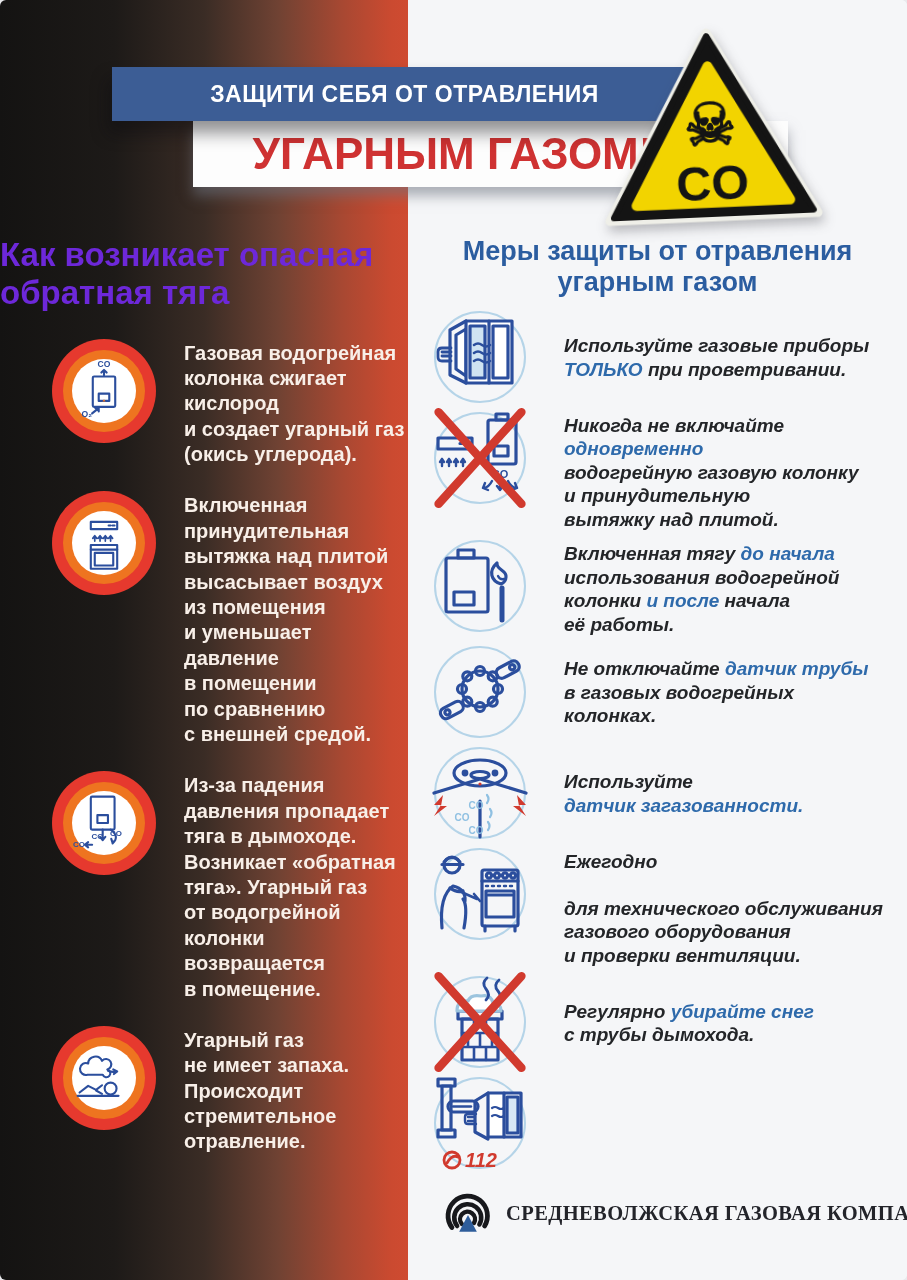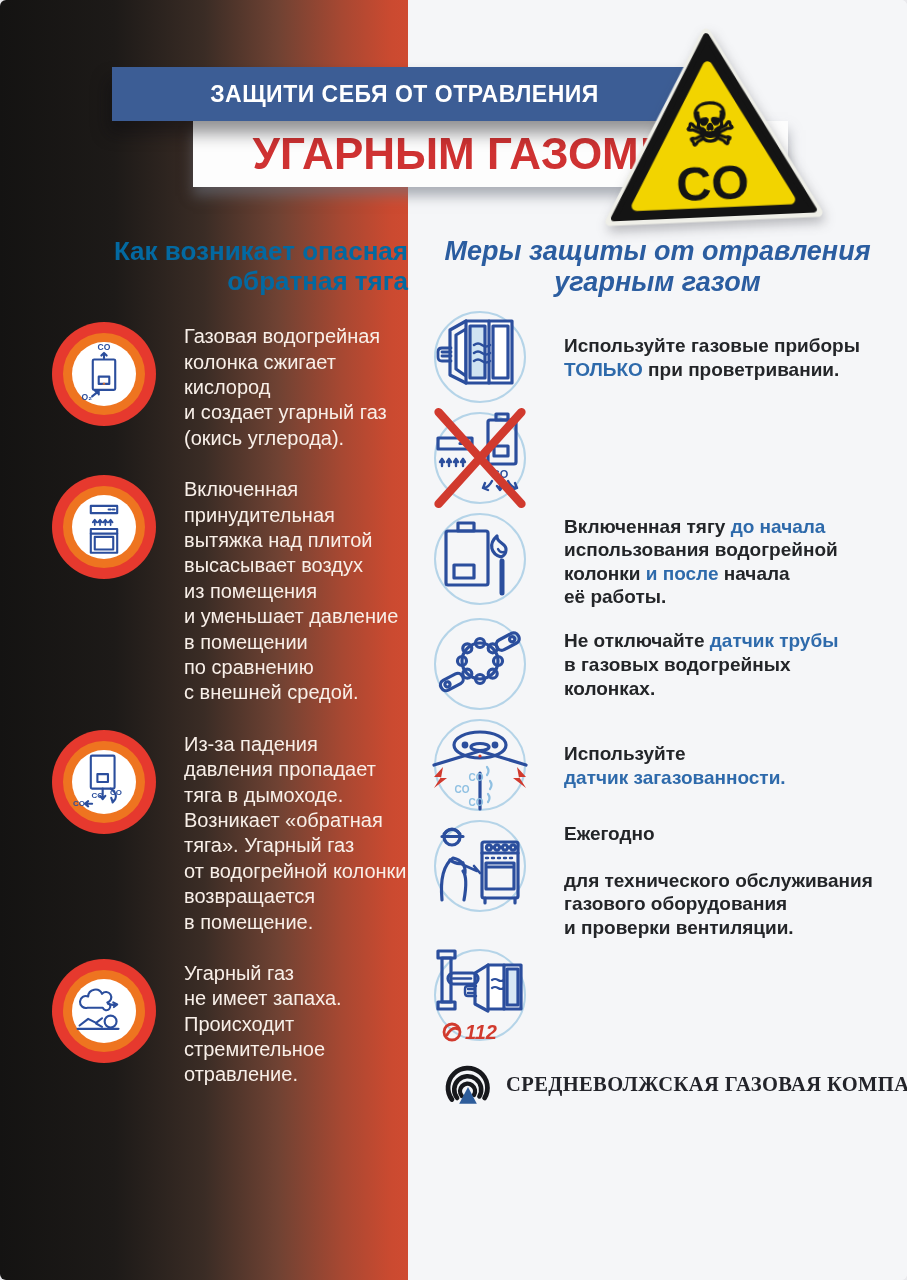--- a/index.html
+++ b/index.html
@@ -15,42 +15,42 @@
     box-shadow:-4px 12px 16px rgba(10,10,15,.45);}
   .banner-blue .t{color:#fff;font-weight:700;font-size:23px;letter-spacing:.5px;white-space:nowrap;}
   .banner-white{position:absolute;left:193px;top:121px;width:595px;height:66px;background:#fdfdfd;
     display:flex;align-items:center;z-index:2;box-shadow:0 9px 12px rgba(110,115,128,.55);}
   .banner-white .t{color:#cf3232;font-weight:700;font-size:44px;width:480px;text-align:center;
     margin-left:20px;white-space:nowrap;}
   .triangle-wrap{position:absolute;left:598px;top:26px;width:224px;height:198px;z-index:4;
     transform:rotate(-2.5deg);filter:drop-shadow(2px 6px 6px rgba(40,40,50,.3));}
   
   .left-content{position:absolute;left:0;top:236px;width:408px;z-index:2;}
-  .lheading{color:#0369a1;font-size:26px;font-weight:700;text-align:right;line-height:1.16;
+  .lheading{color:#6d28d9;font-size:33px;font-weight:700;text-align:left;line-height:1.16;
     white-space:pre-line;margin:0 0 26px 0;}
   .lrow{display:flex;align-items:flex-start;padding-left:52px;margin-bottom:24px;}
   .lring{flex:0 0 104px;width:104px;height:104px;border-radius:50%;background:#e6392e;
     display:flex;align-items:center;justify-content:center;}
   .lring-o{width:82px;height:82px;border-radius:50%;background:#ee7420;
     display:flex;align-items:center;justify-content:center;}
   .lring-w{width:64px;height:64px;border-radius:50%;background:#ffffff;
     display:flex;align-items:center;justify-content:center;}
-  .ltext{color:#f8efe8;font-size:20px;font-weight:400;line-height:1.27;white-space:pre-line;
+  .ltext{color:#f8efe8;font-size:20px;font-weight:700;line-height:1.27;white-space:pre-line;
     margin-left:28px;padding-top:2px;}
   
   .right-content{position:absolute;left:408px;top:236px;width:499px;z-index:2;}
   .rheading{color:#2b5da0;font-size:27px;font-weight:700;text-align:center;line-height:1.16;
-    white-space:pre-line;margin:0 0 12px 0;font-style:italic;}
+    white-space:pre-line;margin:0 0 12px 0;}
   .rrow{display:flex;align-items:flex-start;padding-left:26px;margin-bottom:9px;}
   .rrow.vcenter{align-items:center;}
   .rcirc{flex:0 0 92px;width:92px;height:92px;position:relative;margin-right:38px;}
   .rcirc .circ{position:absolute;inset:0;border:2.5px solid #b5d4e8;border-radius:50%;}
   .rcirc svg.art{position:absolute;left:-4px;top:-4px;width:100px;height:100px;overflow:visible;}
   .rcirc svg.cross{position:absolute;left:-10px;top:-10px;width:112px;height:112px;}
-  .rtext{color:#232528;font-size:19px;font-weight:700;line-height:1.24;white-space:pre-line;padding-top:2px;}
+  .rtext{color:#232528;font-size:19px;font-weight:700;line-height:1.24;white-space:pre-line;padding-top:2px;font-style:italic;}
   .rtext .accent{color:#2e6aab;}
   
   .logo-row{display:flex;align-items:center;padding-left:34px;margin-top:16px;}
   .logo-mark{flex:0 0 52px;margin-right:12px;}
   .logo-text{font-family:"Liberation Serif",serif;font-weight:700;font-size:20.5px;
     color:#23242a;letter-spacing:.4px;white-space:nowrap;}
   svg text{font-family:"Liberation Sans",sans-serif;font-weight:700;}
   .tri-label{font-family:"Liberation Sans",sans-serif;}
 </style>
 </head>
@@ -209,20 +209,25 @@
     <rect x="58" y="12" width="28" height="44" rx="2"></rect>
               <rect x="66" y="6" width="12" height="6"></rect>
     <rect x="64" y="38" width="14" height="10"></rect>
               <text x="70" y="70" text-anchor="middle" font-size="11" fill="#2b4e9d" stroke="none">CO</text>
               <path d="M70 73 v9 m-3 -4 l3 4 3 -4 M78 73 q3 6 8 7 m-4 2 l5 -2 -2 -5 M62 73 q-3 6 -8 7 m4 2 l-5 -2 2 -5" stroke-width="2.4"></path>
             </svg>
             <svg class="cross" viewBox="0 0 100 100">
               <path d="M13 9 L87 91 M87 9 L13 91" stroke="#d13a2e" stroke-width="7.5" stroke-linecap="round" fill="none"></path>
             </svg>
           </div>
+          <div class="rtext"><span>Никогда не включайте
+</span><span class="accent">одновременно</span><span>
+водогрейную газовую колонку
+и принудительную
+вытяжку над плитой.</span></div>
         </div>
         <div class="rrow">
           <div class="rcirc">
             <div class="circ"></div>
             <svg class="art" viewBox="0 0 100 100" fill="none" stroke="#2b4e9d" stroke-width="3.2" stroke-linecap="round" stroke-linejoin="round">
               <rect x="16" y="22" width="42" height="54" rx="2"></rect>
               <rect x="28" y="14" width="16" height="8"></rect>
     <rect x="24" y="56" width="20" height="13"></rect>
     <path d="M72 52 V84" stroke-width="5"></path>
     <path d="M71 48 c-10 -3 -13 -13 -4 -21 c-1 7 10 7 9 14 a8 8 0 0 1 -5 7 z"></path>
@@ -303,20 +308,37 @@
     <path d="M20 44 q7 5 13 3"></path>
     <path d="M29 47 L47 55 M44 50 l6 7" stroke-width="2.6"></path>
             </svg>
           </div>
           <div class="rtext"><span>Ежегодно
 </span><span>
 для технического обслуживания
 газового оборудования
 и проверки вентиляции.</span></div>
         </div>
+        <div class="rrow vcenter">
+          <div class="rcirc">
+            <div class="circ"></div>
+            <svg class="art" viewBox="0 0 100 100" fill="none" stroke="#2b4e9d" stroke-width="3.2" stroke-linecap="round" stroke-linejoin="round">
+              <rect x="32" y="47" width="36" height="41"></rect>
+              <rect x="28" y="39" width="44" height="8"></rect>
+    <path d="M32 61 h36 M32 75 h36 M44 47 v14 M56 47 v14 M38 61 v14 M50 61 v14 M62 61 v14 M44 75 v13 M56 75 v13" stroke-width="2.6"></path>
+    <path d="M27 39 q0 -11 11 -10 q3 -7 13 -5 q10 -2 12 7 q8 0 8 8 z" fill="#ffffff" stroke="#9cc4de"></path>
+    <path d="M56 28 q5 -5 0 -11 q-5 -6 1 -11 M68 30 q5 -5 0 -11 q-5 -6 1 -11" stroke-width="2.8"></path>
+            </svg>
+            <svg class="cross" viewBox="0 0 100 100">
+              <path d="M13 9 L87 91 M87 9 L13 91" stroke="#d13a2e" stroke-width="7.5" stroke-linecap="round" fill="none"></path>
+            </svg>
+          </div>
+          <div class="rtext"><span>Регулярно </span><span class="accent">убирайте снег</span><span>
+с трубы дымохода.</span></div>
+        </div>
         <div class="rrow">
           <div class="rcirc">
             <div class="circ"></div>
             <svg class="art" viewBox="0 0 100 100" fill="none" stroke="#2b4e9d" stroke-width="3.2" stroke-linecap="round" stroke-linejoin="round">
               <rect x="8" y="6" width="17" height="7"></rect>
               <rect x="12" y="13" width="9" height="44"></rect>
               <rect x="8" y="57" width="17" height="7"></rect>
     <rect x="18" y="28" width="30" height="11" rx="5.5"></rect>
               <path d="M23 33.5 h18" stroke-width="2.4"></path>
     <rect x="58" y="20" width="33" height="44" fill="#ffffff"></rect>

